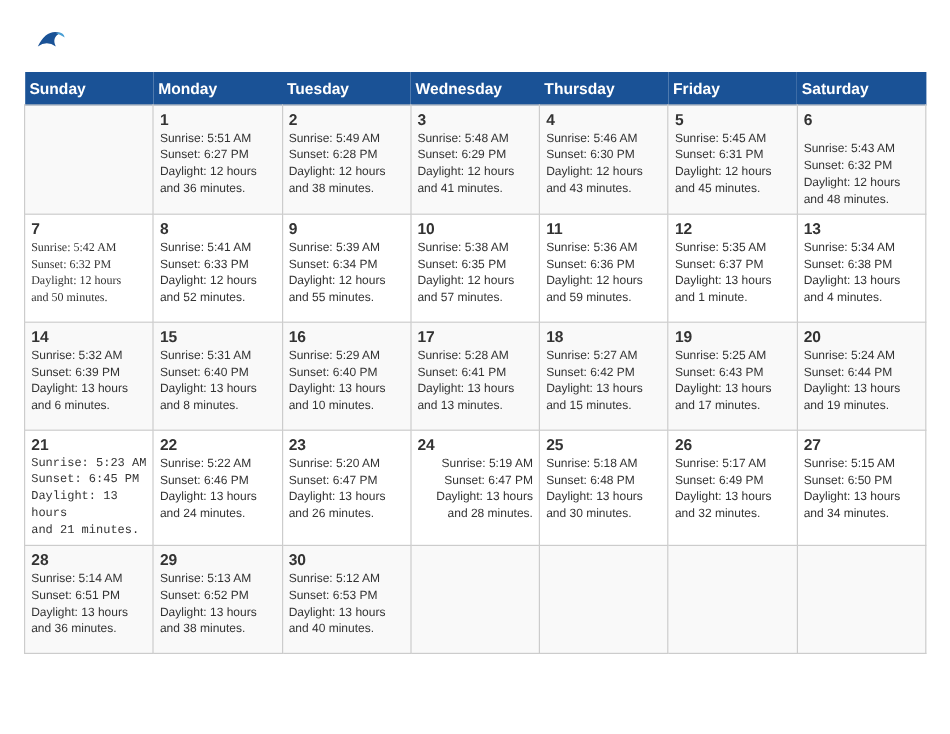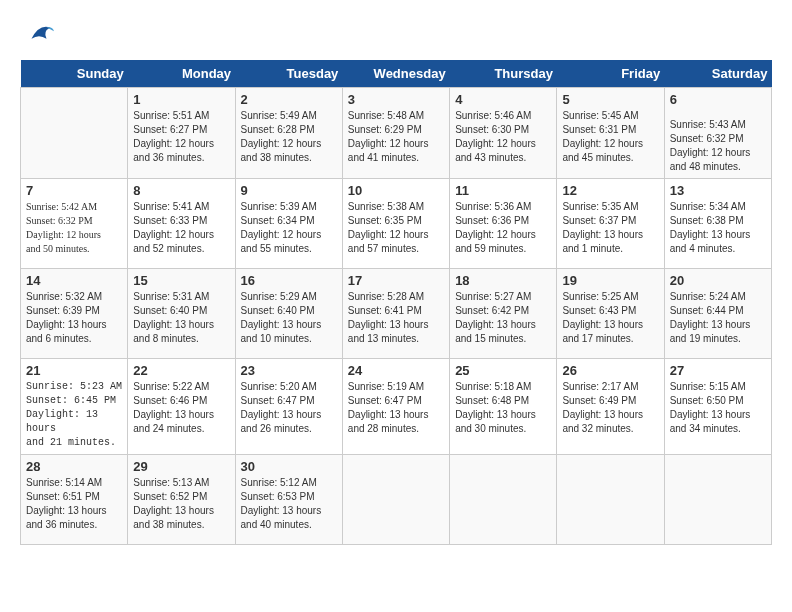--- a/index.html
+++ b/index.html
@@ -48,21 +48,21 @@
     }
     table {
       width: 100%;
       border-collapse: collapse;
       font-size: 11px;
     }
     thead tr th {
       background-color: #1a5296;
       color: #fff;
       padding: 6px 4px;
-      text-align: right;
+      text-align: left;
       font-size: 13px;
       font-weight: bold;
     }
     tbody tr td {
       border: 1px solid #ccc;
       vertical-align: top;
       padding: 4px 5px;
       height: 90px;
       width: calc(100% / 7);
     }
@@ -287,35 +287,35 @@
         </td>
         <td>
           <span class="day-num">23</span>
           <div class="day-info" style="white-space: pre-line;">Sunrise: 5:20 AM
 Sunset: 6:47 PM
 Daylight: 13 hours
 and 26 minutes.</div>
         </td>
         <td>
           <span class="day-num">24</span>
-          <div class="day-info" style="white-space: pre-line;">Sunrise: 5:19 AM
+          <div class="day-info" style="white-space: pre-line; text-align: right;">Sunrise: 5:19 AM
 Sunset: 6:47 PM
 Daylight: 13 hours
 and 28 minutes.</div>
         </td>
         <td>
           <span class="day-num">25</span>
           <div class="day-info" style="white-space: pre-line;">Sunrise: 5:18 AM
 Sunset: 6:48 PM
 Daylight: 13 hours
 and 30 minutes.</div>
         </td>
         <td>
           <span class="day-num">26</span>
-          <div class="day-info" style="white-space: pre-line;">Sunrise: 2:17 AM
+          <div class="day-info" style="white-space: pre-line;">Sunrise: 5:17 AM
 Sunset: 6:49 PM
 Daylight: 13 hours
 and 32 minutes.</div>
         </td>
         <td>
           <span class="day-num">27</span>
           <div class="day-info" style="white-space: pre-line;">Sunrise: 5:15 AM
 Sunset: 6:50 PM
 Daylight: 13 hours
 and 34 minutes.</div>

